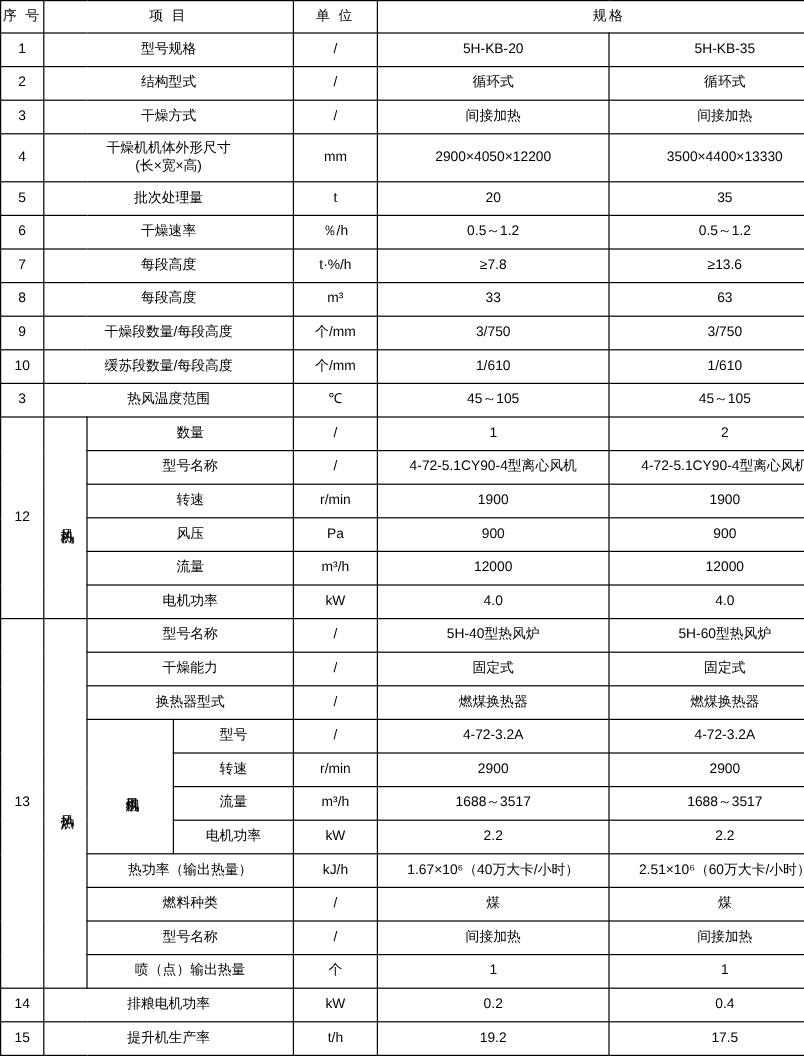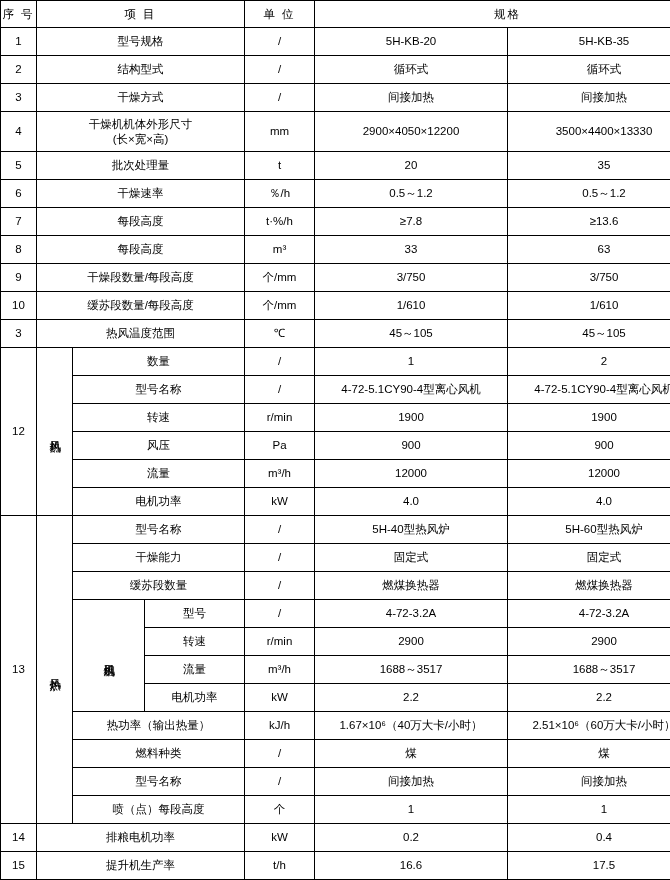--- a/index.html
+++ b/index.html
@@ -236,21 +236,21 @@
         <td>5H-40型热风炉</td>
         <td>5H-60型热风炉</td>
       </tr>
       <tr class="rowcell">
         <td colspan="2" class="left-pad">干燥能力</td>
         <td>/</td>
         <td>固定式</td>
         <td>固定式</td>
       </tr>
       <tr class="rowcell">
-        <td colspan="2" class="left-pad">缓苏段数量</td>
+        <td colspan="2" class="left-pad">换热器型式</td>
         <td>/</td>
         <td>燃煤换热器</td>
         <td>燃煤换热器</td>
       </tr>
 
       <tr class="rowcell">
         <td rowspan="4">
           <div class="vert-wrap">
               <span class="vert">引烟风机</span>
             </div>
@@ -291,38 +291,38 @@
         <td>煤</td>
         <td>煤</td>
       </tr>
       <tr class="rowcell">
         <td colspan="2" class="left-pad">型号名称</td>
         <td>/</td>
         <td>间接加热</td>
         <td>间接加热</td>
       </tr>
       <tr class="rowcell">
-        <td colspan="2" class="left-pad">喷（点）每段高度</td>
+        <td colspan="2" class="left-pad">喷（点）输出热量</td>
         <td>个</td>
         <td>1</td>
         <td>1</td>
       </tr>
 
       <tr class="rowcell">
         <td>14</td>
         <td colspan="3" class="left-pad">排粮电机功率</td>
         <td>kW</td>
         <td>0.2</td>
         <td>0.4</td>
       </tr>
       <tr class="rowcell">
         <td>15</td>
         <td colspan="3" class="left-pad">提升机生产率</td>
         <td>t/h</td>
-        <td>16.6</td>
+        <td>19.2</td>
         <td>17.5</td>
       </tr>
       <tr class="rowcell">
         <td>16</td>
         <td colspan="3" class="left-pad">提升机电机功率</td>
         <td>kW</td>
         <td>2.2</td>
         <td>3.0</td>
       </tr>
     </tbody>

